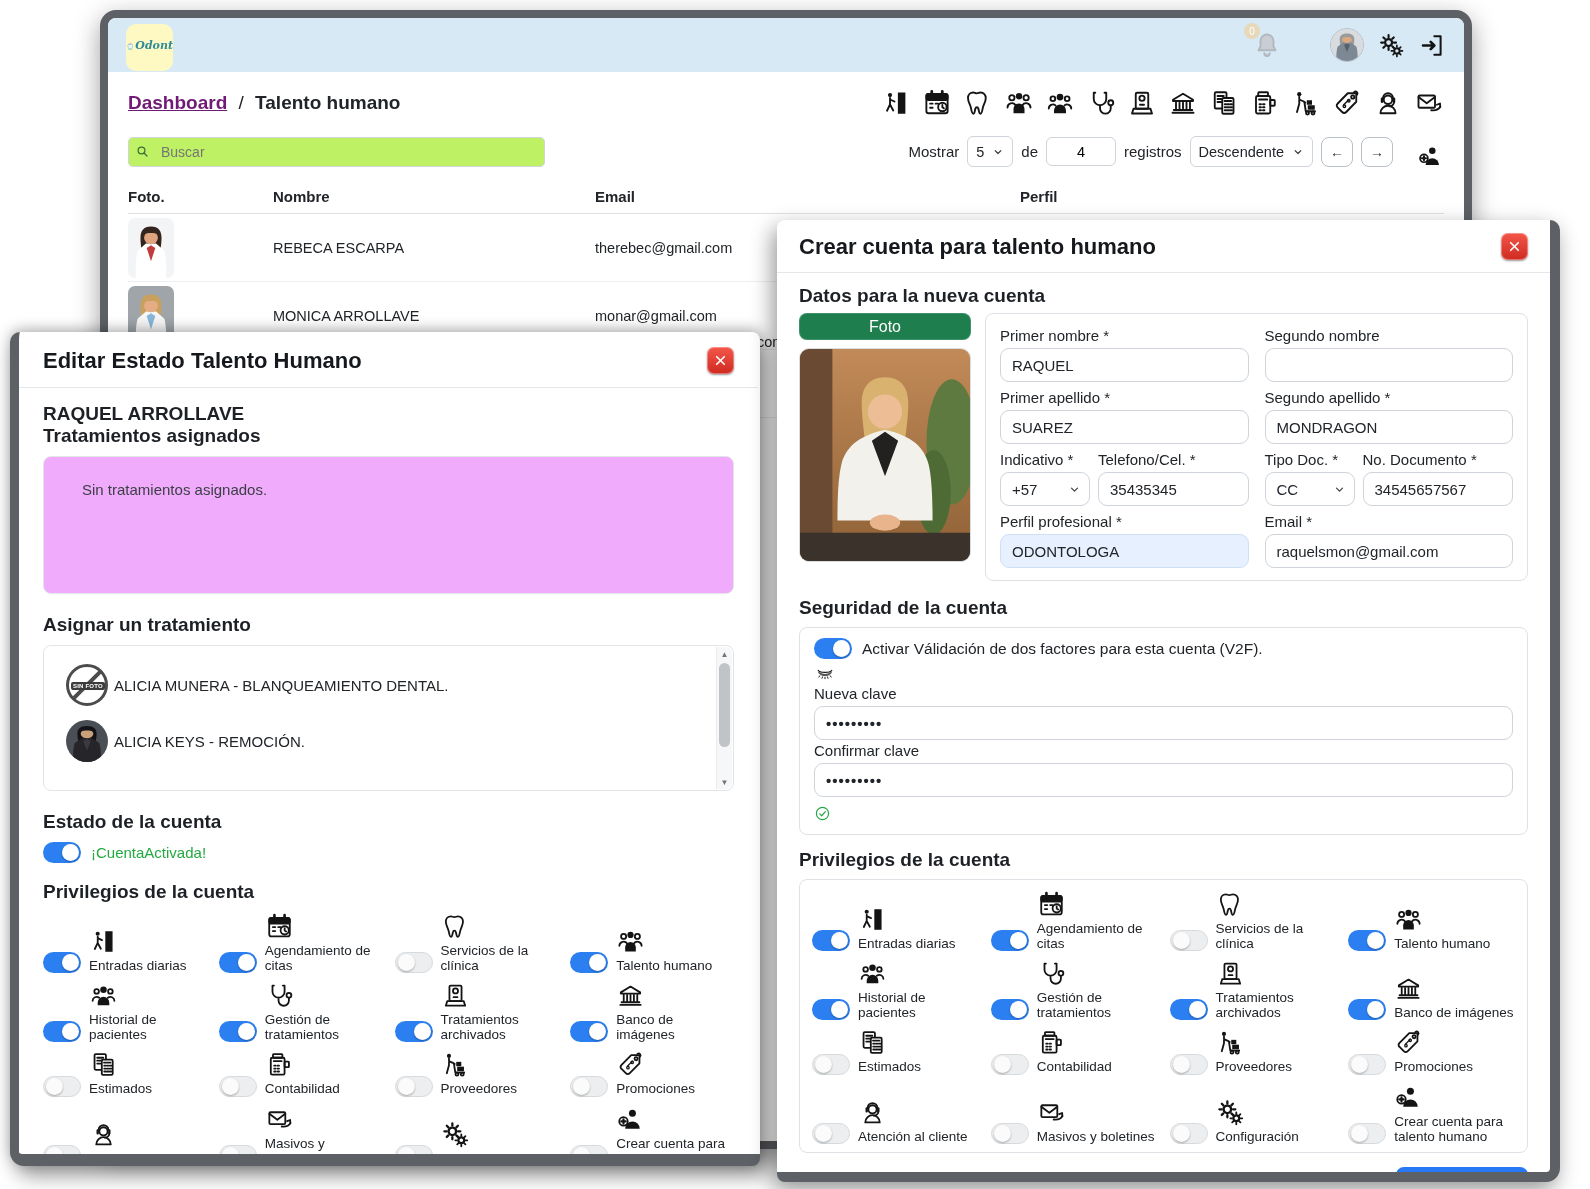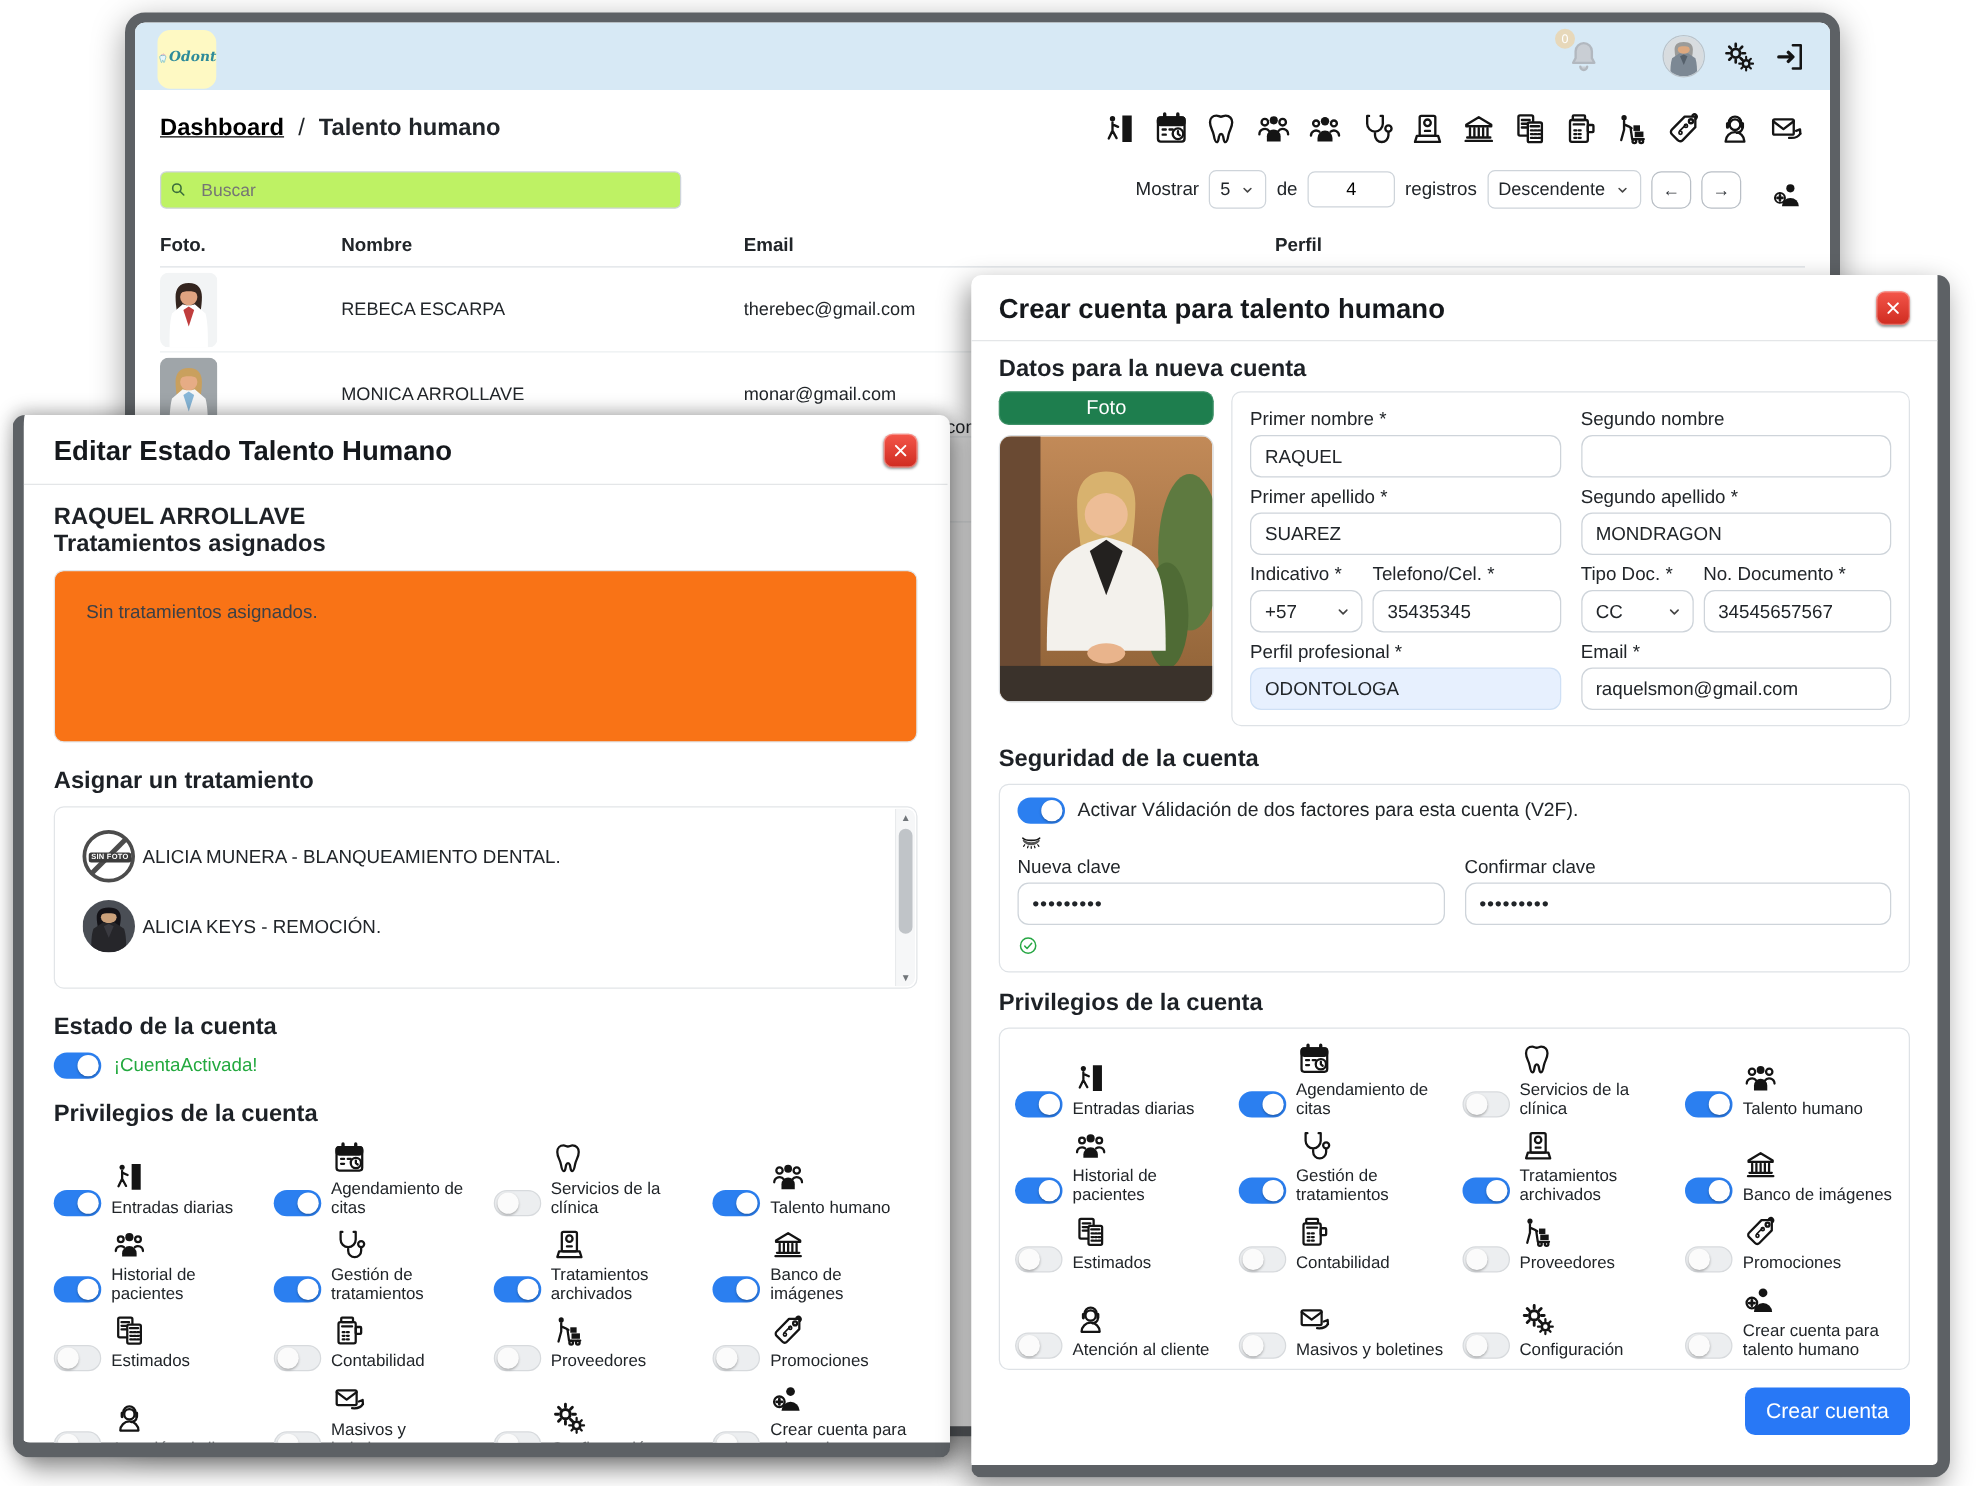--- a/index.html
+++ b/index.html
@@ -37,21 +37,21 @@
     align-items:center;justify-content:center;line-height:1}
   .logo .word{font-family:"DejaVu Serif",serif;font-style:italic;font-weight:bold;color:#2e8b9a;font-size:11px;margin-top:-3px}
   .top-icons{margin-left:auto;display:flex;align-items:center;gap:14px}
   .bell{position:relative;margin-right:34px}
   .badge0{position:absolute;left:-8px;top:-7px;width:16px;height:16px;border-radius:50%;background:#e7d8ba;
     color:#fff;font-size:10px;display:flex;align-items:center;justify-content:center}
   .user-av{width:32px;height:32px;border-radius:50%;overflow:hidden;border:1px solid #b9c2c9}
   .content{padding:0 20px}
   .crumbrow{display:flex;align-items:center;margin-top:15px;height:32px}
   .crumb{font-size:19px;font-weight:bold}
-  .crumb a{color:#000000;text-decoration:underline;cursor:pointer}
+  .crumb a{color:#701a75;text-decoration:underline;cursor:pointer}
   .crumb .sep{color:#212529;font-weight:normal;margin:0 6px}
   .crumb .cur{color:#212529;font-weight:600}
   .tb-icons{margin-left:auto;display:flex;align-items:center;gap:11px}
   .tb-icons .tbi{width:30px;height:30px;cursor:pointer}
   .tb-icons svg{width:30px;height:30px}
   .ctrlrow{display:flex;align-items:center;margin-top:17px}
   .search{width:415px;height:28px;border:1px solid #ced4da;border-radius:5px;display:flex;align-items:center;background:#bef264}
   .search .sic{width:26px;display:flex;justify-content:center;border-right:0}
   .search svg{width:15px;height:15px}
   .search svg *{stroke:#3b6e3b}
@@ -78,22 +78,22 @@
   .modal{position:absolute;background:#fff;box-sizing:border-box}
   .m-edit{left:10px;top:332px;width:750px;height:834px;z-index:5;
     border-left:9px solid #5d6165;border-bottom:12px solid #5d6165;border-radius:10px 8px 8px 14px;
     box-shadow:0 -3px 14px rgba(0,0,0,.25),6px 10px 20px rgba(0,0,0,.40);padding:15px 26px 10px 24px;overflow:hidden}
   .m-create{left:777px;top:220px;width:783px;height:962px;z-index:6;
     border-right:10px solid #5d6165;border-bottom:10px solid #5d6165;border-radius:8px 10px 14px 8px;
     box-shadow:-4px 8px 22px rgba(0,0,0,.42);padding:13px 22px 10px 22px;overflow:hidden}
   .m-head{display:flex;align-items:center;justify-content:space-between}
   .m-title{font-size:22px;font-weight:bold;color:#15181c}
   .m-hr{border:0;border-top:1px solid #e4e6e8;margin:13px -24px 0 -24px}
-  .empty-box{margin-top:9px;height:138px;border:1px solid #e2e5e8;border-radius:8px;background:#f97316;
-    padding:24px 25px;box-sizing:border-box;font-size:15px;color:#3c4046}
+  .empty-box{margin-top:9px;height:138px;border:1px solid #e2e5e8;border-radius:8px;background:#f0abfc;
+    padding:24px 38px;box-sizing:border-box;font-size:15px;color:#3c4046}
   .assign-box{margin-top:9px;height:146px;border:1px solid #e2e5e8;border-radius:8px;position:relative;
     padding:4px 30px 4px 22px;box-sizing:border-box;overflow:hidden}
   .as-item{display:flex;align-items:center;gap:6px;margin-top:14px;font-size:15px;cursor:pointer}
   .as-av{width:42px;height:42px;border-radius:50%;overflow:hidden;flex:none}
   .sinfoto{width:42px;height:42px;border-radius:50%;border:3px solid #4c4c4c;box-sizing:border-box;position:relative;flex:none;background:#fff}
   .sinfoto:before{content:"";position:absolute;left:-2px;top:16px;width:40px;height:4px;background:#4c4c4c;transform:rotate(-45deg)}
   .sinfoto b{position:absolute;left:2px;top:15px;background:#3c3c3c;color:#fff;font-size:6px;padding:1px 2px;border-radius:2px;letter-spacing:.2px}
   .sbar{position:absolute;right:1px;top:1px;bottom:1px;width:15px;background:#f6f7f8;border-left:1px solid #e8eaec;border-radius:0 7px 7px 0}
   .sbar .ar{position:absolute;left:0;width:15px;height:14px;display:flex;align-items:center;justify-content:center;color:#707579;font-size:8px;cursor:pointer}
   .sbar .thumb{position:absolute;left:2px;top:16px;width:11px;height:84px;background:#c0c4c8;border-radius:6px;cursor:pointer}
@@ -117,21 +117,21 @@
   .fg{display:grid;grid-template-columns:1fr 1fr;column-gap:16px}
   .flabel{font-size:15px;margin:7px 0 4px 0}
   .duo{display:flex;gap:8px}
   .duo .w86{width:90px;flex:none}
   .duo .grow{flex:1}
   .lblduo{display:flex;margin:7px 0 4px 0;font-size:15px}
   .lblduo .l1{width:98px;flex:none}
   .secbox{margin-top:8px;border:1px solid #dee2e6;border-radius:8px;padding:10px 14px 12px 14px}
   .v2frow{display:flex;align-items:center;gap:10px;font-size:15.5px}
   .eyeic{margin:6px 0 0 0;width:22px;height:18px}
-  .pwgrid{display:grid;grid-template-columns:1fr 1fr;column-gap:16px}
+  .pwgrid{display:grid;grid-template-columns:1fr;column-gap:16px}
   .pw{font-weight:bold;letter-spacing:1px}
   .okic{width:17px;height:17px;margin-top:8px}
   .privbox{margin-top:8px;border:1px solid #dee2e6;border-radius:8px;padding:10px 12px 8px 12px}
   .submitrow{display:flex;justify-content:flex-end;margin-top:14px}
   .crearbtn{background:#2878f6;color:#fff;font-size:17px;border:none;border-radius:8px;
     padding:9px 17px;cursor:pointer;font-family:"Liberation Sans",sans-serif}
 </style>
 </head>
 <body>
 

